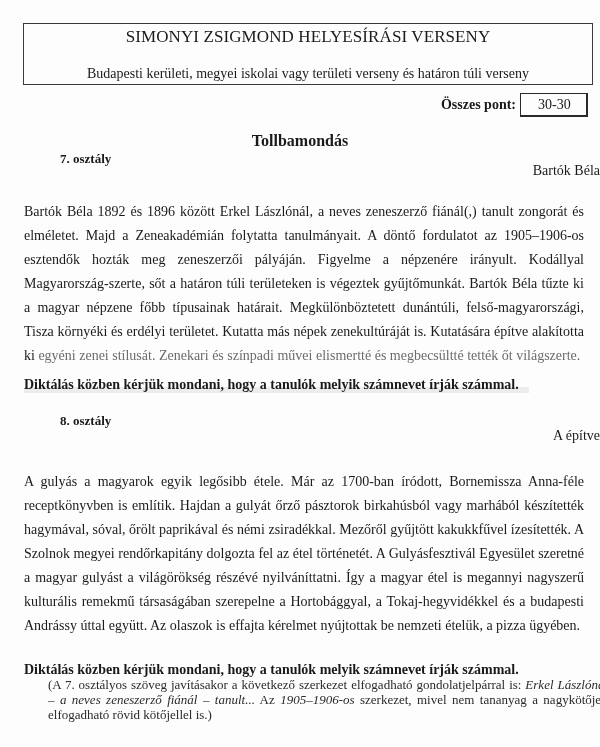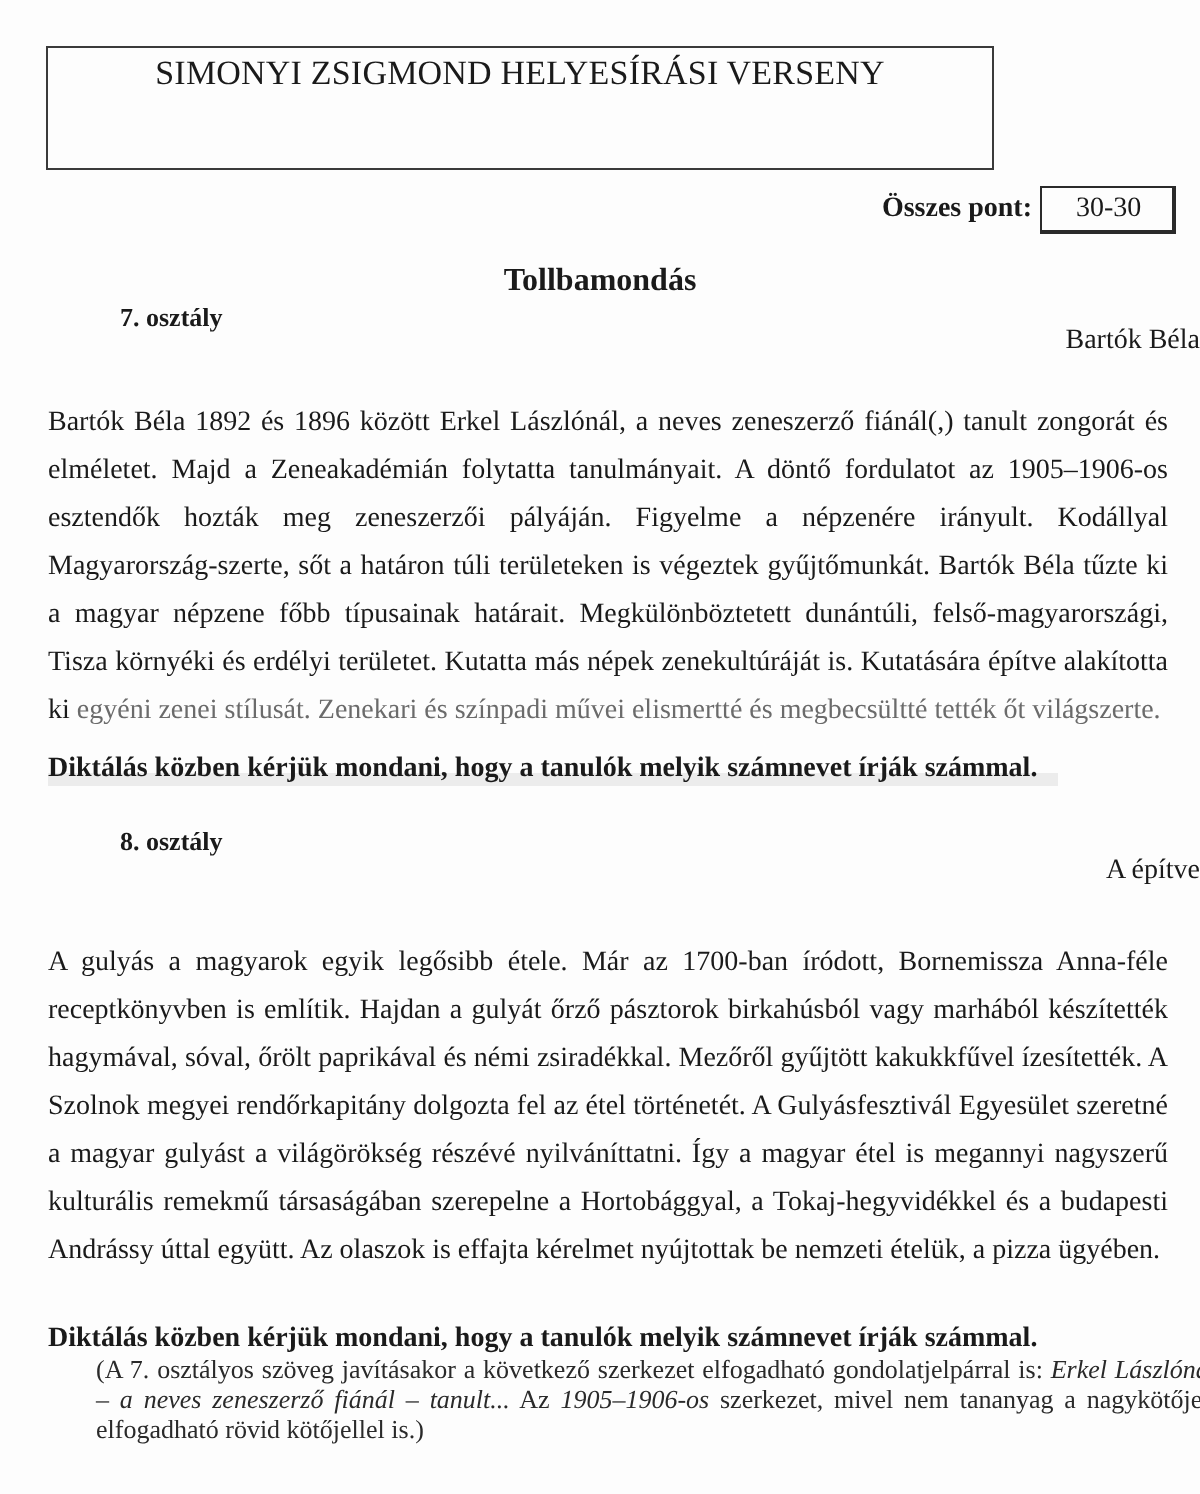--- a/index.html
+++ b/index.html
@@ -13,21 +13,21 @@
       position: relative;
       overflow: hidden;
       font-family: "Liberation Serif", "DejaVu Serif", serif;
       color: #1a1a1a;
       background: #fdfdfd;
     }
     .header-box {
       position: absolute;
       left: 23px;
       top: 23px;
-      width: 474px;
+      width: 570px;
       height: 62px;
       border: 1px solid #3a3a3a;
       box-sizing: border-box;
       text-align: center;
     }
     .header-title {
       position: absolute;
       left: 0; right: 0;
       top: 3px;
       font-size: 17px;
@@ -133,20 +133,21 @@
       color: #2a2a2a;
       margin-left: 24px;
     }
     .note i { font-style: italic; }
   </style>
 </head>
 <body>
 
 <div class="header-box">
   <div class="header-title">SIMONYI ZSIGMOND HELYESÍRÁSI VERSENY</div>
+  <div class="header-subtitle">Budapesti kerületi, megyei iskolai vagy területi verseny és határon túli verseny</div>
 </div>
 
 <div class="score">
   <span class="score-label">Összes pont:</span>
   <span class="score-box">30-30</span>
 </div>
 
 <div class="section-title">Tollbamondás</div>
 
 <div class="grade grade-7">7. osztály</div>

